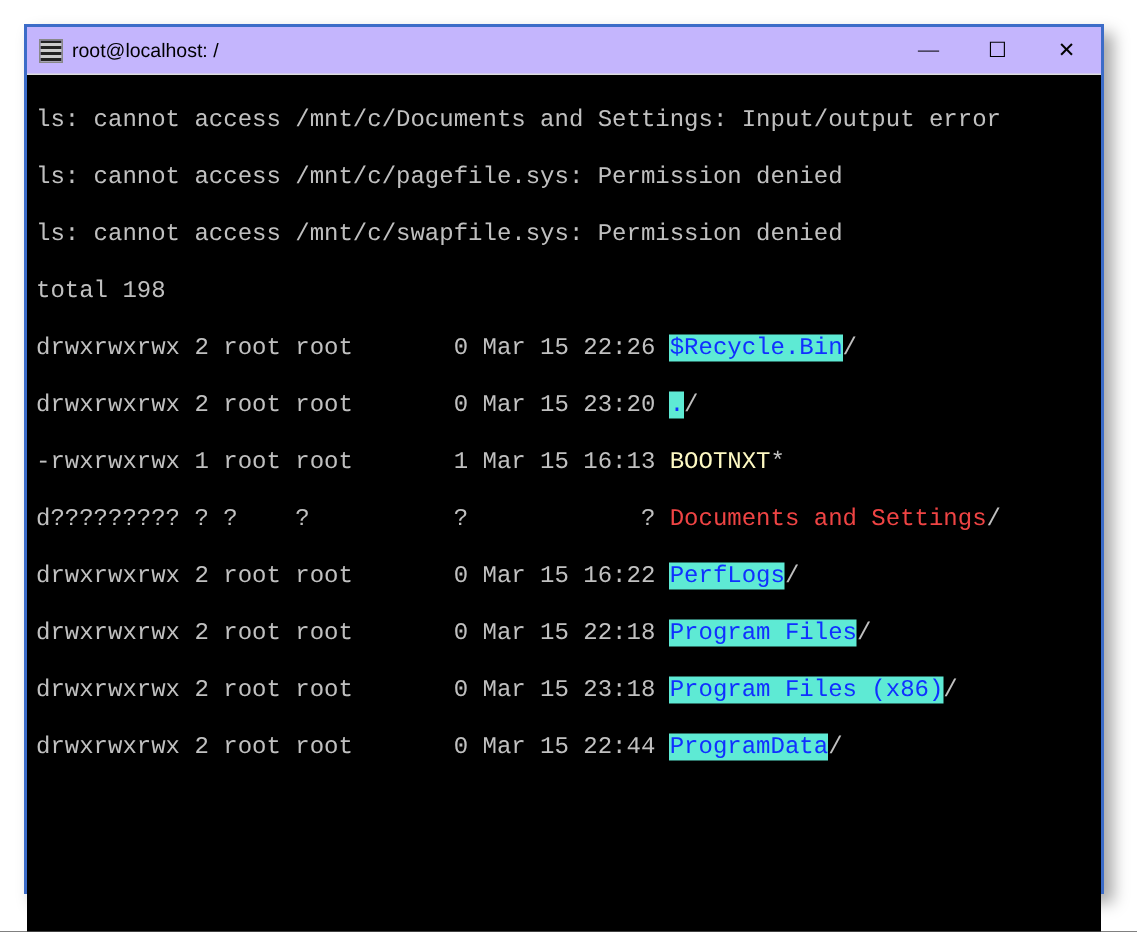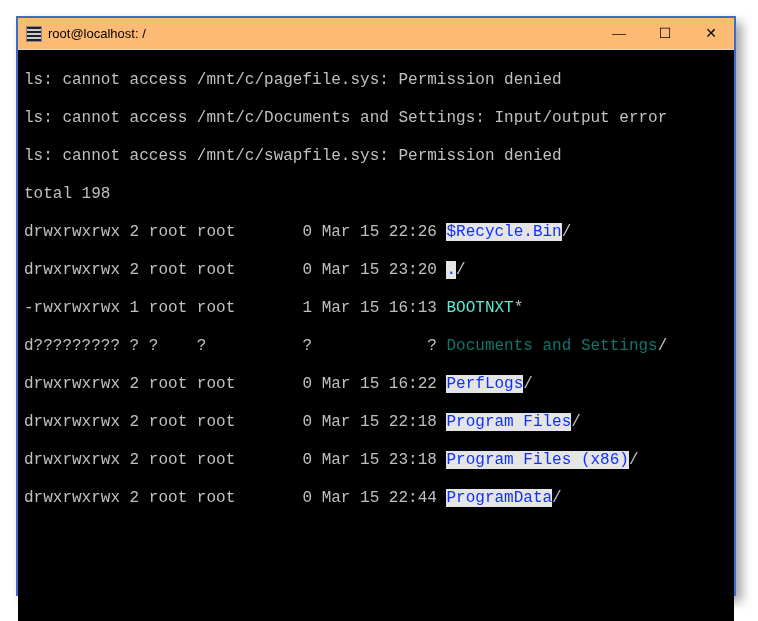--- a/index.html
+++ b/index.html
@@ -10,21 +10,21 @@
       position:relative; overflow:hidden;
     }
     .outer {
       position:absolute; left:16px; top:16px;
       width:720px; height:580px;
       border:2px solid #3c6cc8;
       background:#000;
       box-shadow:6px 6px 10px rgba(0,0,0,0.35);
     }
     .titlebar {
-      height:32px; background:#fdba74; border-bottom:1px solid #ddd;
+      height:32px; background:#c4b5fd; border-bottom:1px solid #ddd;
       display:flex; align-items:center; padding-left:8px;
       font-size:13px; color:#000;
     }
     .titlebar .icon {
       width:16px; height:16px; margin-right:6px;
       border:1px solid #888; background:
         repeating-linear-gradient(#222 0 2px,#ccc 2px 4px);
     }
     .winbtns { margin-left:auto; display:flex; height:100%; }
     .winbtn {
@@ -33,41 +33,41 @@
       color:#000; cursor:default;
     }
     .term {
       font-family:Consolas,"Courier New",monospace;
       font-size:16px; line-height:19px;
       color:#c0c0c0; background:#000;
       padding:2px 6px 4px 6px;
       white-space:pre;
     }
     .term .row { display:block; }
-    .green   { color:#5eead4; }
-    .greenbg { background:#e5e5e5; color:#1030ff; padding:0 0px; }
-    .dblue   { color:#0f766e; }
+    .green   { color:#fef9c3; }
+    .greenbg { background:#5eead4; color:#1030ff; padding:0 0px; }
+    .dblue   { color:#ef4444; }
   </style>
 </head>
 <body>
 
 <div class="outer">
   <div class="titlebar">
     <span class="icon"></span>
     <span>root@localhost: /</span>
     <div class="winbtns">
       <div class="winbtn">—</div>
       <div class="winbtn">☐</div>
       <div class="winbtn">✕</div>
     </div>
   </div>
 
   <div class="term">
+<span class="row">ls: cannot access /mnt/c/Documents and Settings: Input/output error</span>
 <span class="row">ls: cannot access /mnt/c/pagefile.sys: Permission denied</span>
-<span class="row">ls: cannot access /mnt/c/Documents and Settings: Input/output error</span>
 <span class="row">ls: cannot access /mnt/c/swapfile.sys: Permission denied</span>
 <span class="row">total 198</span>
 <span class="row"><span>drwxrwxrwx 2 root root       0 Mar 15 22:26 </span><span class="greenbg">$Recycle.Bin</span><span>/</span></span>
 <span class="row"><span>drwxrwxrwx 2 root root       0 Mar 15 23:20 </span><span class="greenbg">.</span><span>/</span></span>
 <span class="row"><span>-rwxrwxrwx 1 root root       1 Mar 15 16:13 </span><span class="green">BOOTNXT</span><span>*</span></span>
 <span class="row"><span>d????????? ? ?    ?          ?            ? </span><span class="dblue">Documents and Settings</span><span>/</span></span>
 <span class="row"><span>drwxrwxrwx 2 root root       0 Mar 15 16:22 </span><span class="greenbg">PerfLogs</span><span>/</span></span>
 <span class="row"><span>drwxrwxrwx 2 root root       0 Mar 15 22:18 </span><span class="greenbg">Program Files</span><span>/</span></span>
 <span class="row"><span>drwxrwxrwx 2 root root       0 Mar 15 23:18 </span><span class="greenbg">Program Files (x86)</span><span>/</span></span>
 <span class="row"><span>drwxrwxrwx 2 root root       0 Mar 15 22:44 </span><span class="greenbg">ProgramData</span><span>/</span></span>

